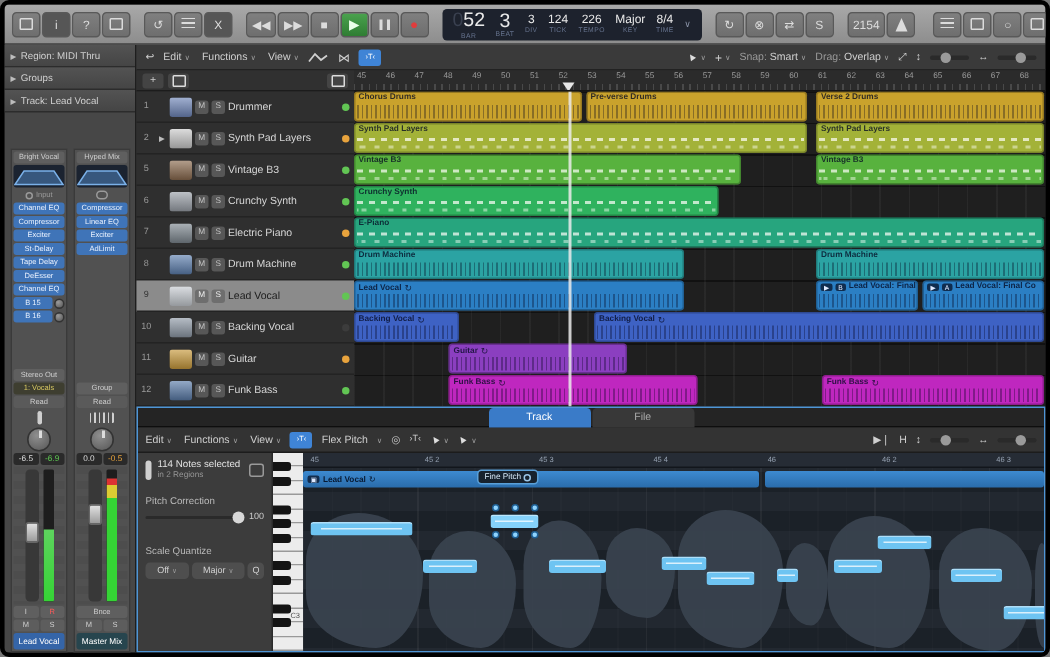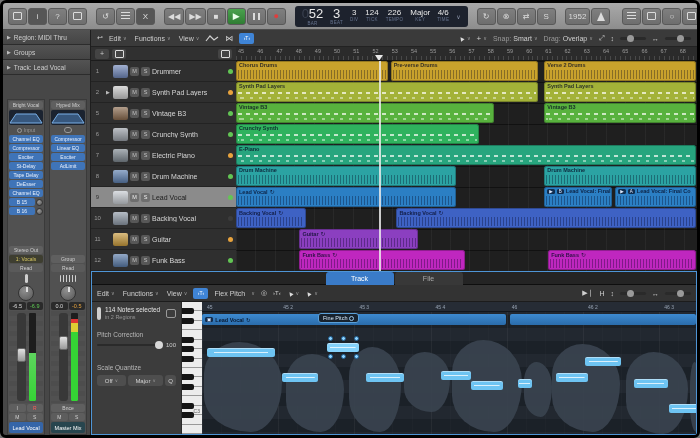--- a/index.html
+++ b/index.html
@@ -186,33 +186,33 @@
         </div>
       <div class="cell">
           <div class="med">226</div>
           <div class="lab">TEMPO</div>
         </div>
       <div class="cell">
           <div class="med">Major</div>
           <div class="lab">KEY</div>
         </div>
       <div class="cell">
-          <div class="med">4/6</div>
+          <div class="med">8/4</div>
           <div class="lab">TIME</div>
         </div>
       <div class="chev">∨</div>
     </div>
     <div class="tg">
       <div class="tbtn">↻</div>
       <div class="tbtn">⊗</div>
       <div class="tbtn">⇄</div>
       <div class="tbtn">S</div>
     </div>
     <div class="tg">
-      <div class="tbtn">1952</div>
+      <div class="tbtn">2154</div>
       <div class="tbtn">
           <span class="mini-ic ic-metro"></span>
         </div>
     </div>
     <div class="sp"></div>
     <div class="tg">
       <div class="tbtn">
           <span class="mini-ic ic-bars"></span>
         </div>
       <div class="tbtn">

